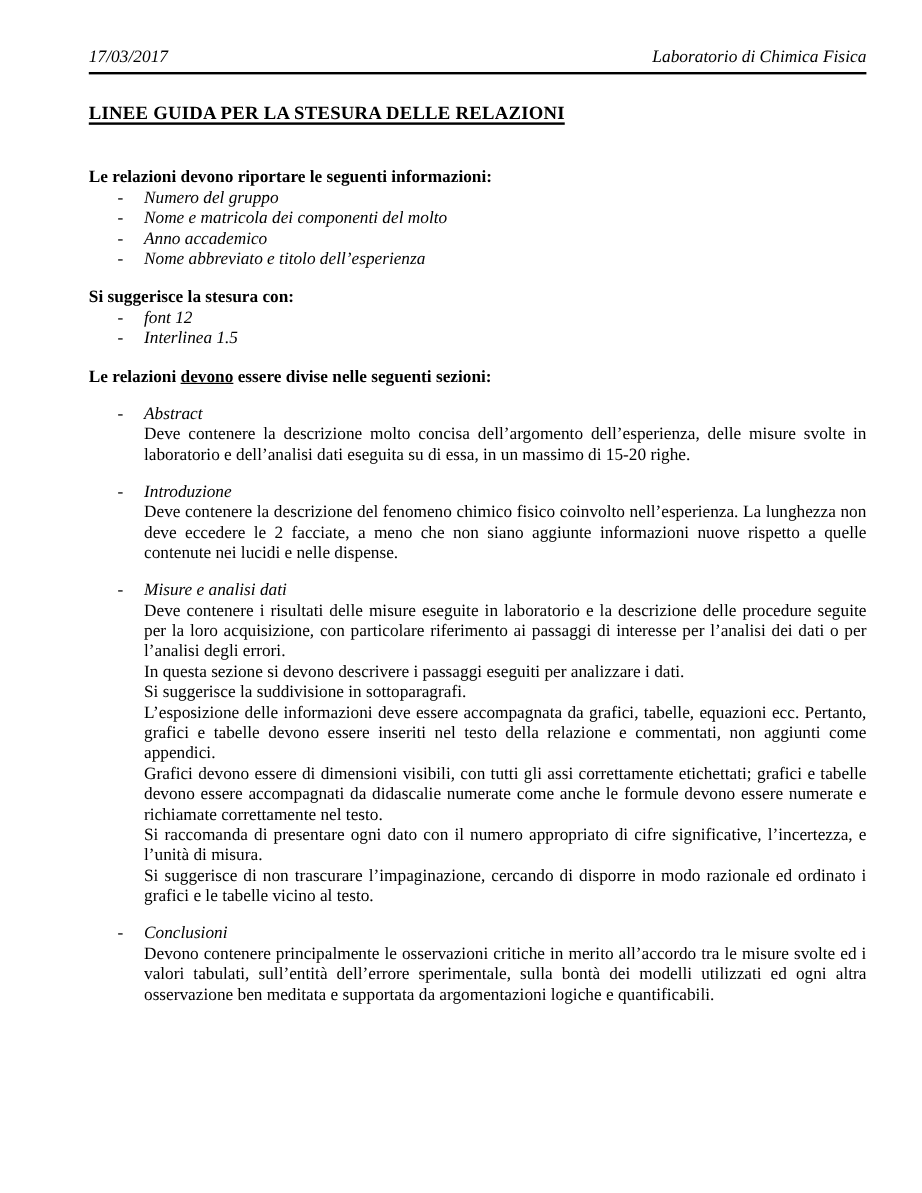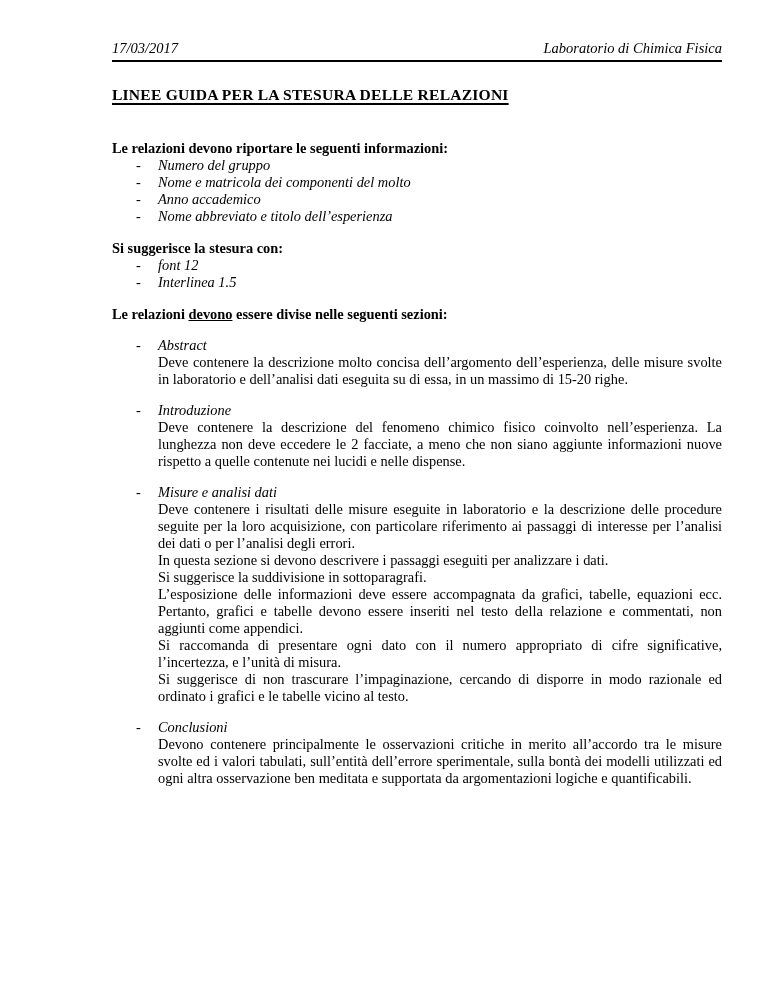--- a/index.html
+++ b/index.html
@@ -4,21 +4,21 @@
 <style>
   html, body { margin: 0; padding: 0; background: #ffffff; }
   .page {
     position: relative;
     width: 768px;
     height: 994px;
     box-sizing: border-box;
     background: #ffffff;
     color: #000000;
     font-family: "Liberation Serif", serif;
-    padding: 40px 46px 0 112px;
+    padding: 40px 46px 0 74px;
     overflow: hidden;
   }
   .doc-header {
     display: flex;
     justify-content: space-between;
     align-items: baseline;
     font-style: italic;
     font-size: 14.5px;
     line-height: 16px;
     padding-bottom: 4px;
@@ -106,20 +106,21 @@
     </div>
   </div>
 
   <div class="section">
     <div class="li"><span class="marker">-</span><span class="section-title">Misure e analisi dati</span></div>
     <div class="section-body">
       <p>Deve contenere i risultati delle misure eseguite in laboratorio e la descrizione delle procedure seguite per la loro acquisizione, con particolare riferimento ai passaggi di interesse per l’analisi dei dati o per l’analisi degli errori.</p>
       <p>In questa sezione si devono descrivere i passaggi eseguiti per analizzare i dati.</p>
       <p>Si suggerisce la suddivisione in sottoparagrafi.</p>
       <p>L’esposizione delle informazioni deve essere accompagnata da grafici, tabelle, equazioni ecc. Pertanto, grafici e tabelle devono essere inseriti nel testo della relazione e commentati, non aggiunti come appendici.</p>
+      <p>Grafici devono essere di dimensioni visibili, con tutti gli assi correttamente etichettati; grafici e tabelle devono essere accompagnati da didascalie numerate come anche le formule devono essere numerate e richiamate correttamente nel testo.</p>
       <p>Si raccomanda di presentare ogni dato con il numero appropriato di cifre significative, l’incertezza, e l’unità di misura.</p>
       <p>Si suggerisce di non trascurare l’impaginazione, cercando di disporre in modo razionale ed ordinato i grafici e le tabelle vicino al testo.</p>
     </div>
   </div>
 
   <div class="section">
     <div class="li"><span class="marker">-</span><span class="section-title">Conclusioni</span></div>
     <div class="section-body">
       <p>Devono contenere principalmente le osservazioni critiche in merito all’accordo tra le misure svolte ed i valori tabulati, sull’entità dell’errore sperimentale, sulla bontà dei modelli utilizzati ed ogni altra osservazione ben meditata e supportata da argomentazioni logiche e quantificabili.</p>
     </div>

